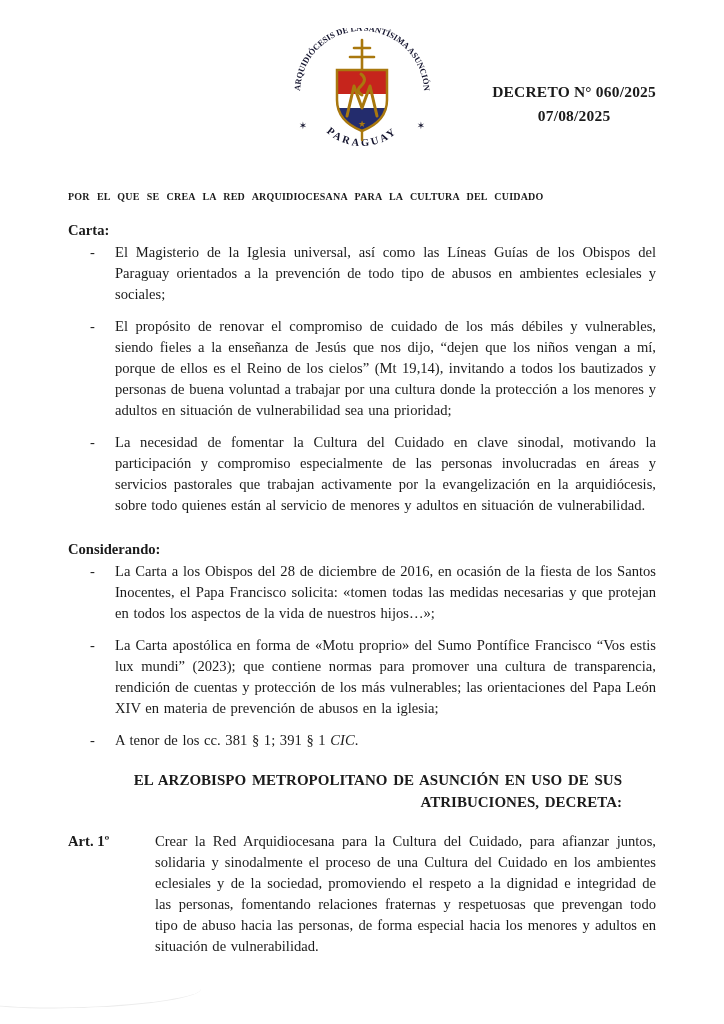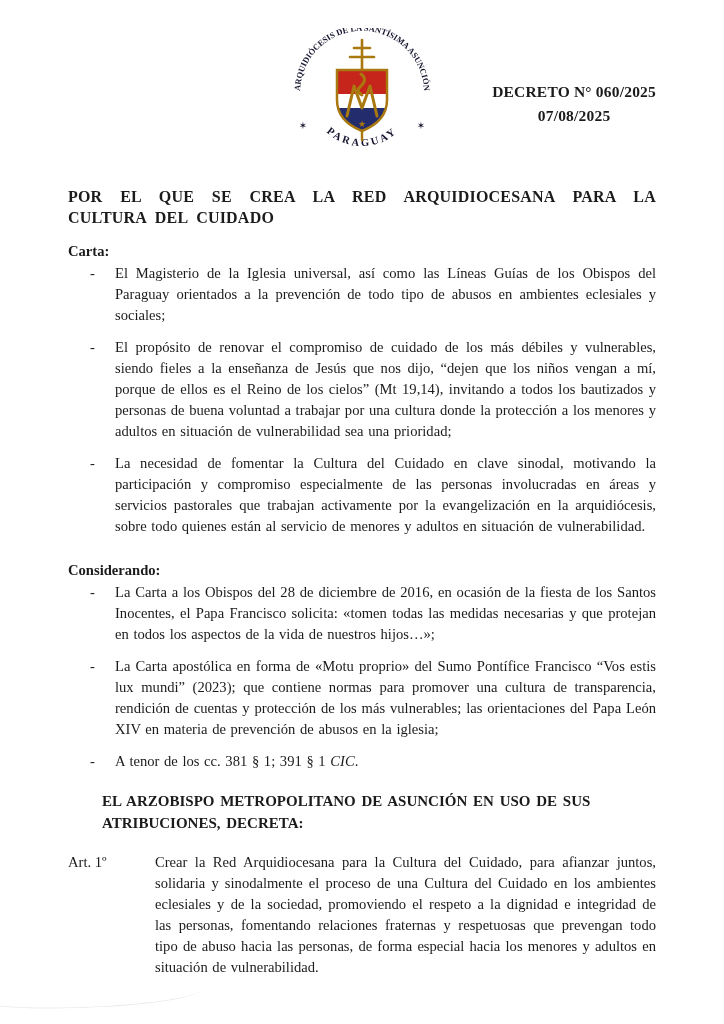--- a/index.html
+++ b/index.html
@@ -44,44 +44,44 @@
     position: absolute;
     left: 68px;
     top: 186px;
     width: 588px;
     font-size: 14.6px;
     line-height: 21px;
     text-align: justify;
   }
   .doc-title {
     font-weight: bold;
-    font-size: 16px;
+    font-size: 10px;
     word-spacing: 4.5px;
     letter-spacing: 0.2px;
     margin: 0 0 13px 0;
     text-align: justify;
   }
   .section-label { font-weight: bold; margin: 0 0 1px 0; text-align: left; }
   .section-label.spaced { margin-top: 23px; }
   .blist { list-style: none; margin: 0; padding: 0 0 0 22px; }
   .blist li { display: flex; margin: 0 0 11px 0; }
   .blist .dash { flex: 0 0 25px; }
   .blist .btext { flex: 1; text-align: justify; word-spacing: 1px; }
   .italic { font-style: italic; }
   .decreta-heading {
     font-weight: bold;
-    text-align: left;
+    text-align: right;
     max-width: 520px;
     margin: 18px auto 18px auto;
     word-spacing: 2px;
     font-size: 15px;
     line-height: 22px;
   }
   .article { display: flex; margin: 0 0 12px 0; }
-  .article .alabel { flex: 0 0 87px; font-weight: normal; }
+  .article .alabel { flex: 0 0 87px; font-weight: bold; }
   .article .atext { flex: 1; text-align: justify; word-spacing: 1px; }
 
   
   .scan-artifact {
     position: absolute;
     bottom: 16px;
     left: -34px;
     width: 235px;
     height: 30px;
     border-bottom: 1.5px solid #ececec;

